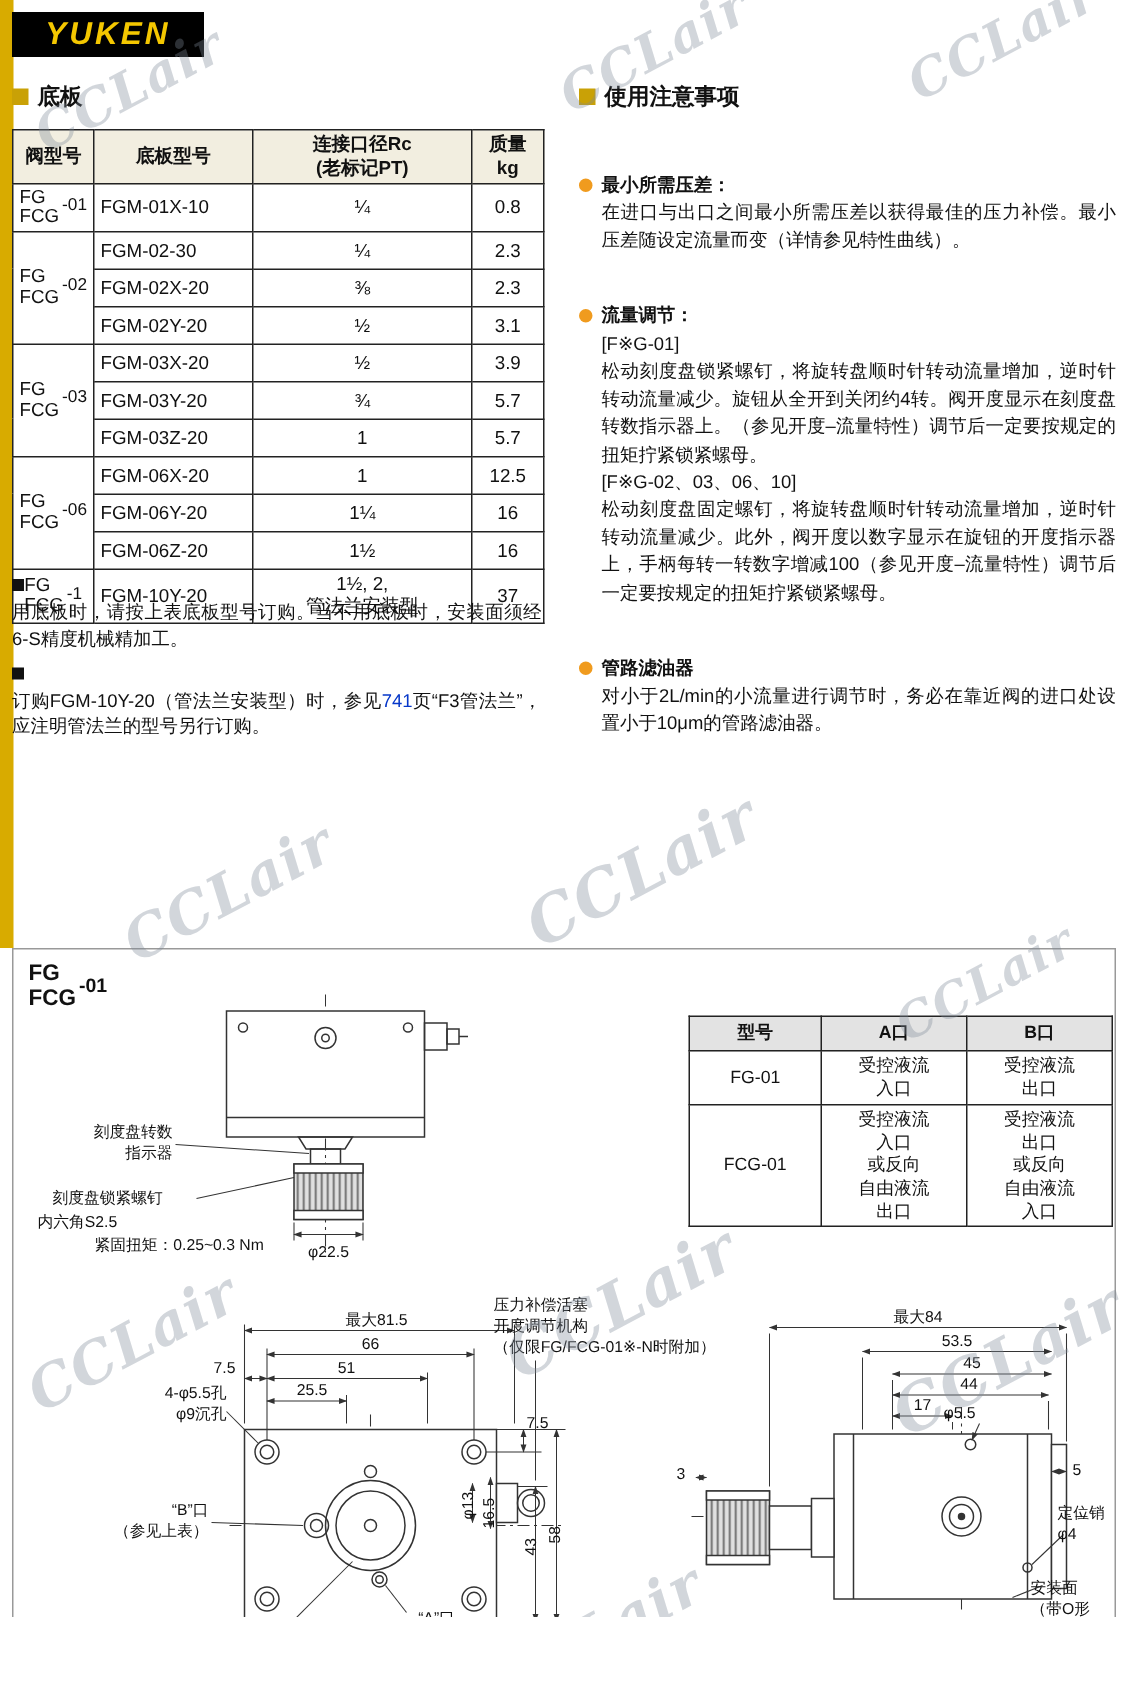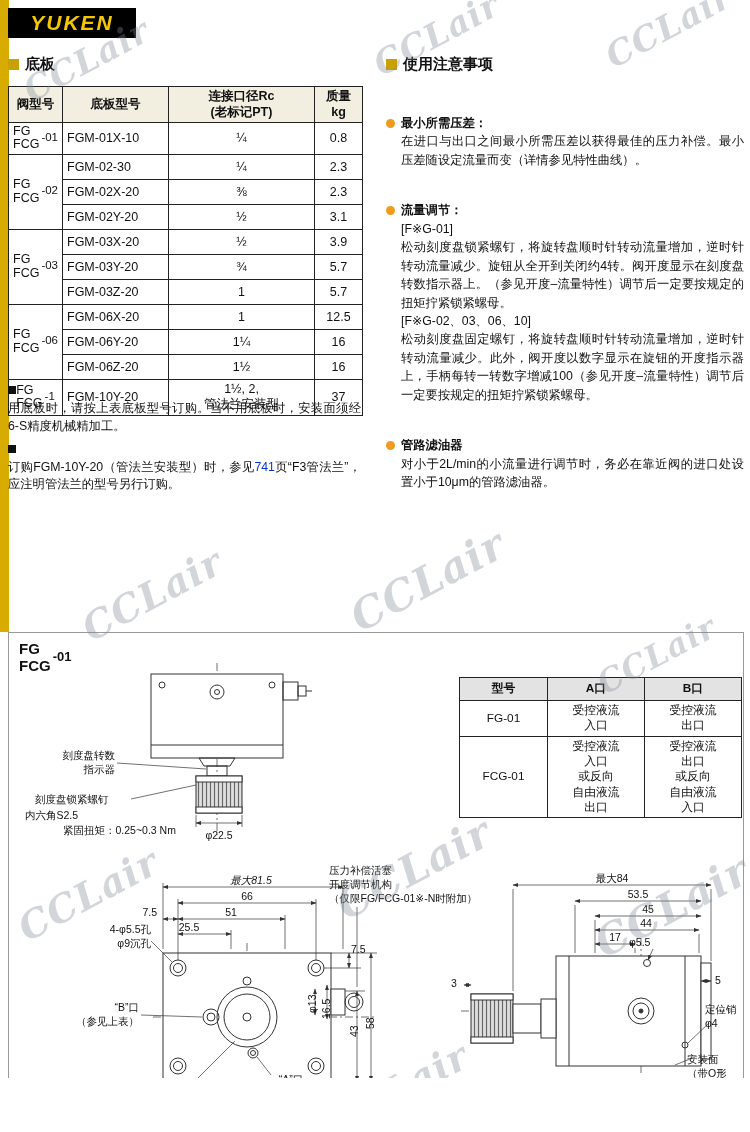--- a/index.html
+++ b/index.html
@@ -394,25 +394,25 @@
           <td class="pre">受控液流入口
 或反向
 自由液流出口</td>
           <td class="pre">受控液流出口
 或反向
 自由液流入口</td>
         </tr>
       </tbody>
     </table>
 
-    <div class="dlabel" style="left:187px;top:241px;width:110px;text-align:center;font-style:italic;">最大81.5</div>
+    <div class="dlabel" style="left:187px;top:241px;width:110px;text-align:center;">最大81.5</div>
     <div class="dlabel" style="left:203px;top:257px;width:70px;text-align:center;">66</div>
     <div class="dlabel" style="left:193px;top:273px;width:58px;text-align:center;">51</div>
     <div class="dlabel" style="left:106px;top:273px;width:42px;text-align:right;">7.5</div>
-    <div class="dlabel" style="left:153px;top:288px;width:54px;text-align:center;">25.5</div>
+    <div class="dlabel" style="left:172px;top:288px;width:54px;text-align:center;">25.5</div>
     <div class="dlabel" style="left:342px;top:310px;">7.5</div>
     <div class="dlabel rot" style="left:339px;top:404px;">43</div>
     <div class="dlabel rot" style="left:355px;top:396px;">58</div>
     <div class="dlabel rot" style="left:297px;top:380px;">φ13</div>
     <div class="dlabel rot" style="left:311px;top:386px;">16.5</div>
     <div class="dlabel pre" style="left:58px;top:290px;width:84px;text-align:right;">4-φ5.5孔
 φ9沉孔</div>
     <div class="dlabel pre" style="left:50px;top:368px;width:80px;text-align:right;">“B”口
 （参见上表）</div>
     <div class="dlabel" style="left:86px;top:452px;">流量调节刻度盘</div>

